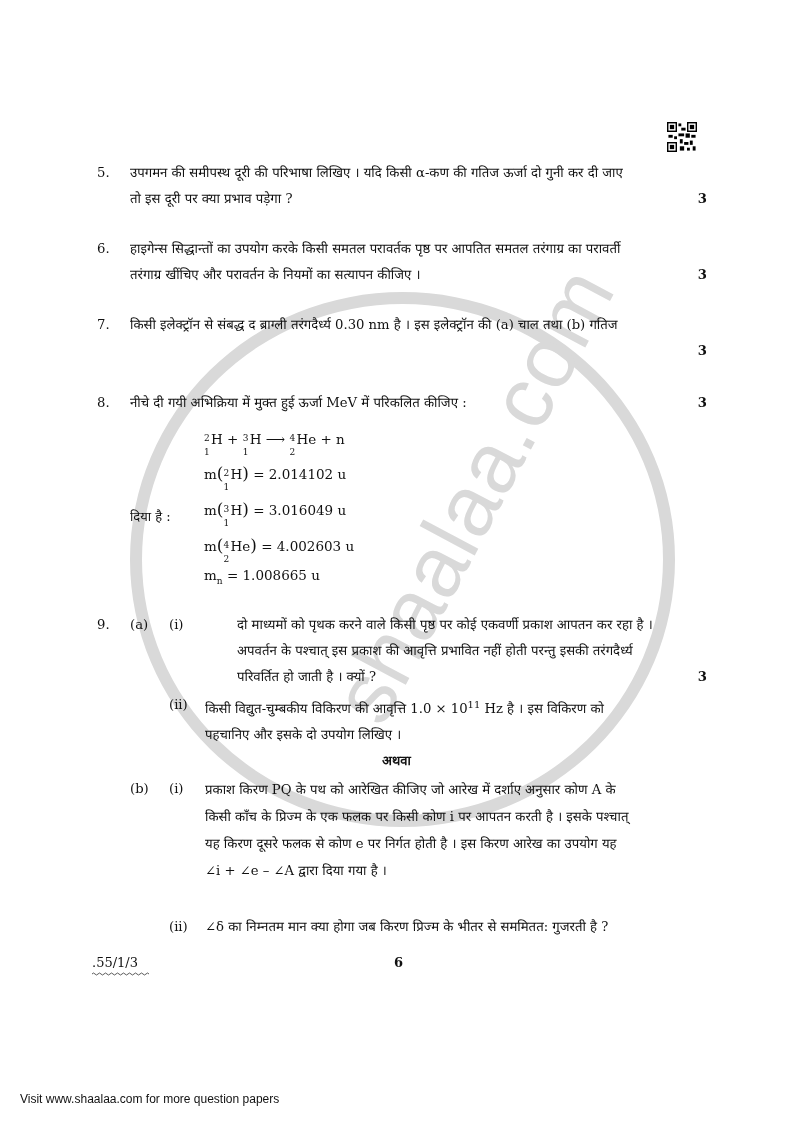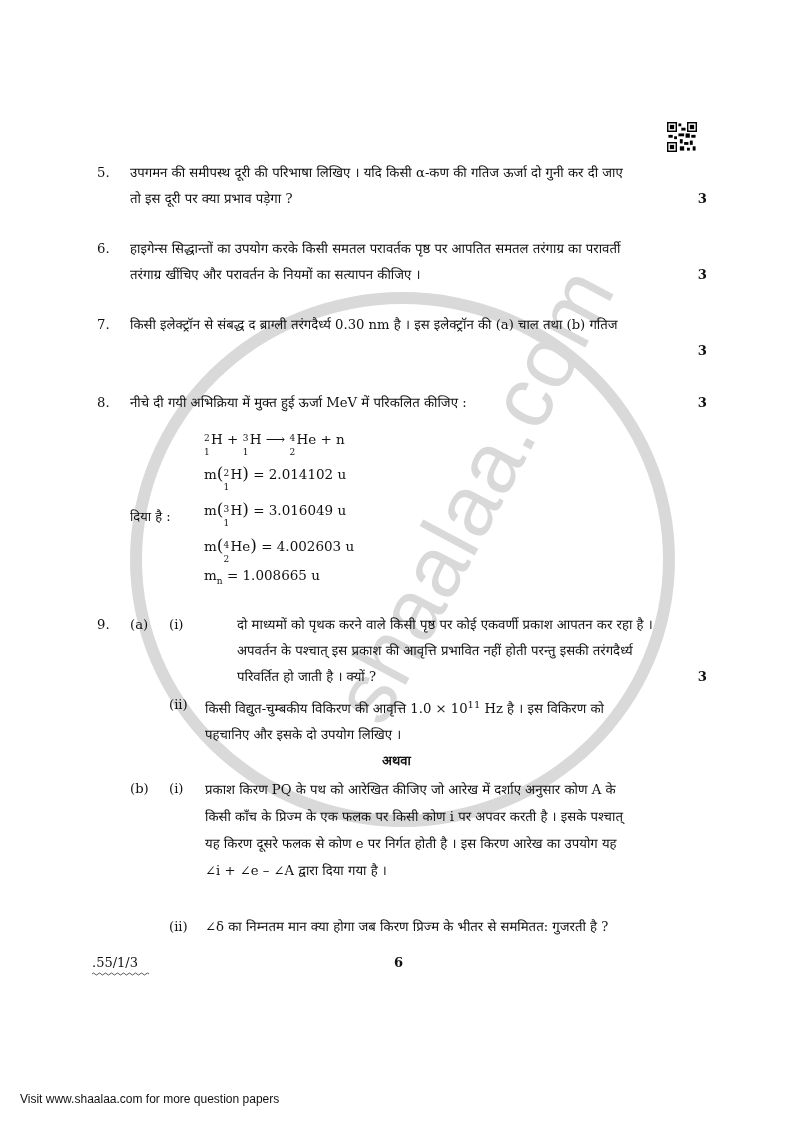--- a/index.html
+++ b/index.html
@@ -146,21 +146,21 @@
       <span class="line"><span>किसी विद्युत-चुम्बकीय विकिरण की आवृत्ति 1.0 × 10</span><sup style="font-size:10px;">11</sup><span> Hz है । इस विकिरण को</span></span>
       <span class="line">पहचानिए और इसके दो उपयोग लिखिए ।</span>
     </div>
 
     <span class="or" style="top:136px;left:268px;margin-left:17px;">अथवा</span>
 
     <span class="label-a" style="left:33px;top:164px;">(b)</span>
     <span class="label-a" style="left:72px;top:164px;">(i)</span>
     <div class="qbody" style="left:108px;width:470px;top:164px;line-height:27px;">
       <span class="line">प्रकाश किरण PQ के पथ को आरेखित कीजिए जो आरेख में दर्शाए अनुसार कोण A के</span>
-      <span class="line">किसी काँच के प्रिज्म के एक फलक पर किसी कोण i पर अपवर करती है । इसके पश्चात्</span>
+      <span class="line">किसी काँच के प्रिज्म के एक फलक पर किसी कोण i पर आपतन करती है । इसके पश्चात्</span>
       <span class="line">यह किरण दूसरे फलक से कोण e पर निर्गत होती है । इस किरण आरेख का उपयोग यह</span>
       <span class="line">∠i + ∠e – ∠A द्वारा दिया गया है ।</span>
     </div>
 
     <span class="label-a" style="left:72px;top:302px;">(ii)</span>
     <div class="qbody" style="left:108px;width:470px;top:302px;">
       <span class="line">∠δ का निम्नतम मान क्या होगा जब किरण प्रिज्म के भीतर से सममितत: गुजरती है ?</span>
     </div>
   </div>
 

